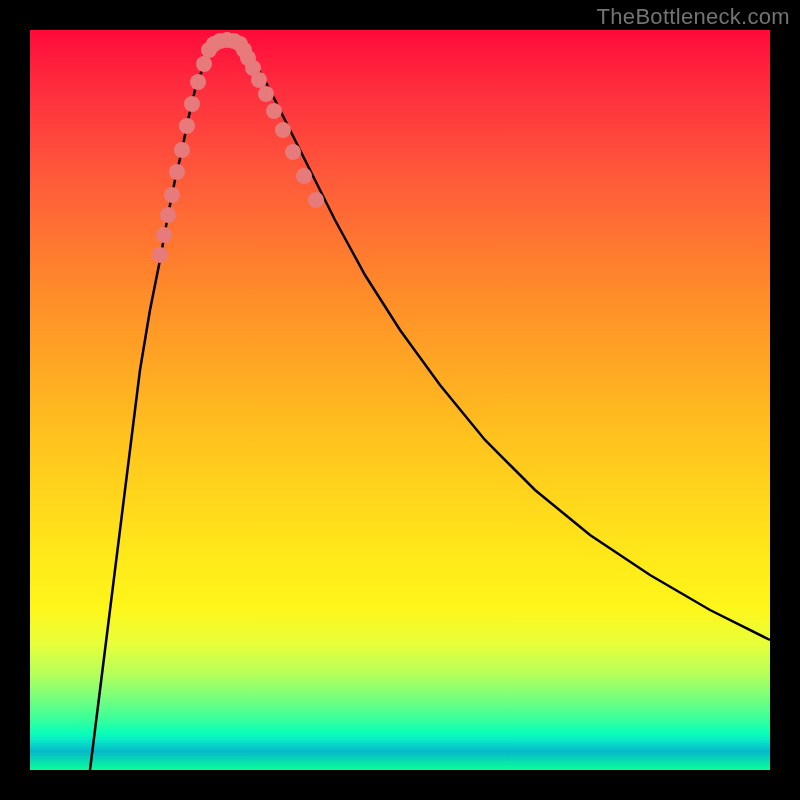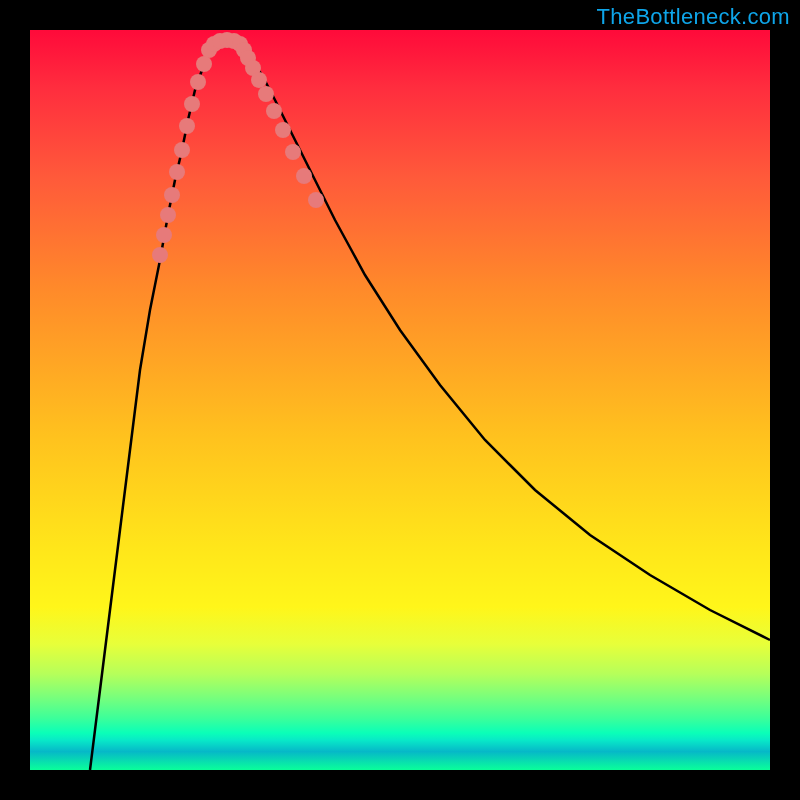--- a/index.html
+++ b/index.html
@@ -32,21 +32,21 @@
       #0affb8 95%,
       #08e8c8 96%,
       #06b8c8 97.5%,
       #0aff9a 100%
     );
   }
   .watermark {
     position: absolute;
     top: 4px;
     right: 10px;
-    color: #0ea5e9;
+    color: #737373;
     font-size: 22px;
     letter-spacing: 0.3px;
     font-weight: 500;
     z-index: 10;
   }
   svg.plot {
     position: absolute;
     left: 30px;
     top: 30px;
     width: 740px;

